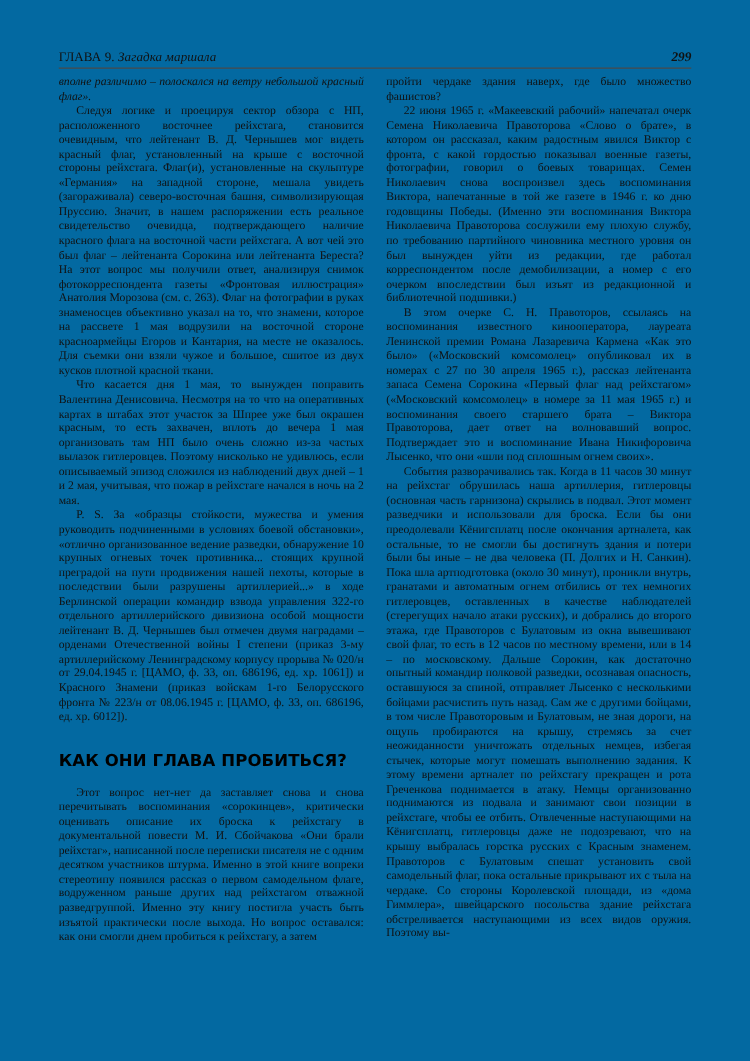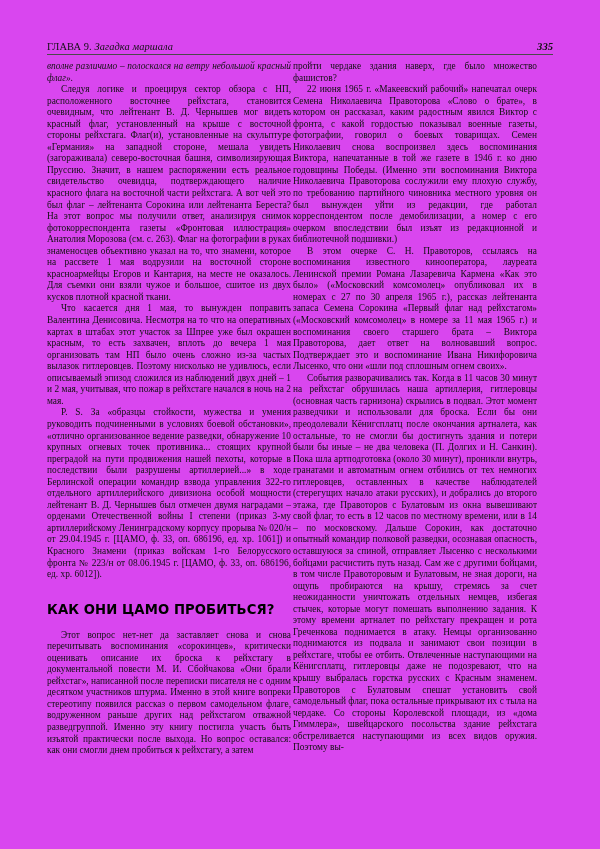--- a/index.html
+++ b/index.html
@@ -14,21 +14,21 @@
     font-family: "Liberation Serif", "DejaVu Serif", serif;
     color: #111111;
     -webkit-font-smoothing: antialiased;
   }
   .page {
     position: relative;
     width: 600px;
     height: 849px;
     box-sizing: border-box;
     padding: 0;
-    background: #d946ef;
+    background: #0369a1;
   }
 
   
   .runhead {
     position: absolute;
     top: 34px;
     left: 47px;
     right: 47px;
     height: 18px;
     display: flex;
@@ -56,21 +56,21 @@
   }
 
   
   .columns {
     position: absolute;
     top: 61px;
     left: 47px;
     width: 506px;
     height: 765px;
     display: flex;
-    gap: 2px;
+    gap: 18px;
   }
   .col {
     width: 244px;
     flex: 0 0 244px;
     position: relative;
   }
 
   p {
     margin: 0;
     font-size: 9.35px;
@@ -108,38 +108,38 @@
 </head>
 <body>
 
 <div class="page">
 
   <div class="runhead">
     <div class="runhead-left">
       <span class="chap">ГЛАВА 9.</span>
       <span class="chaptitle">Загадка маршала</span>
     </div>
-    <div class="runhead-right">335</div>
+    <div class="runhead-right">299</div>
   </div>
 
   <div class="columns">
 
     <div class="col">
 
       <p class="ital noindent">вполне различимо – полоскался на ветру небольшой красный флаг».</p>
 
       <p class="indent">Следуя логике и проецируя сектор обзора с НП, расположенного восточнее рейхстага, становится очевидным, что лейтенант В. Д. Чернышев мог видеть красный флаг, установленный на крыше с восточной стороны рейхстага. Флаг(и), установленные на скульптуре «Германия» на западной стороне, мешала увидеть (загораживала) северо-восточная башня, символизирующая Пруссию. Значит, в нашем распоряжении есть реальное свидетельство очевидца, подтверждающего наличие красного флага на восточной части рейхстага. А вот чей это был флаг – лейтенанта Сорокина или лейтенанта Береста? На этот вопрос мы получили ответ, анализируя снимок фотокорреспондента газеты «Фронтовая иллюстрация» Анатолия Морозова (см. с. 263). Флаг на фотографии в руках знаменосцев объективно указал на то, что знамени, которое на рассвете 1 мая водрузили на восточной стороне красноармейцы Егоров и Кантария, на месте не оказалось. Для съемки они взяли чужое и большое, сшитое из двух кусков плотной красной ткани.</p>
 
       <p class="indent">Что касается дня 1 мая, то вынужден поправить Валентина Денисовича. Несмотря на то что на оперативных картах в штабах этот участок за Шпрее уже был окрашен красным, то есть захвачен, вплоть до вечера 1 мая организовать там НП было очень сложно из-за частых вылазок гитлеровцев. Поэтому нисколько не удивлюсь, если описываемый эпизод сложился из наблюдений двух дней – 1 и 2 мая, учитывая, что пожар в рейхстаге начался в ночь на 2 мая.</p>
 
       <p class="indent"><span>P. S. За </span><span class="ital-run">«образцы стойкости, мужества и умения руководить подчиненными в условиях боевой обстановки», «отлично организованное ведение разведки, обнаружение 10 крупных огневых точек противника... стоящих крупной преградой на пути продвижения нашей пехоты, которые в последствии были разрушены артиллерией...»</span><span> в ходе Берлинской операции командир взвода управления 322-го отдельного артиллерийского дивизиона особой мощности лейтенант В. Д. Чернышев был отмечен двумя наградами – орденами Отечественной войны I степени (приказ 3-му артиллерийскому Ленинградскому корпусу прорыва № 020/н от 29.04.1945 г. [ЦАМО, ф. 33, оп. 686196, ед. хр. 1061]) и Красного Знамени (приказ войскам 1-го Белорусского фронта № 223/н от 08.06.1945 г. [ЦАМО, ф. 33, оп. 686196, ед. хр. 6012]).</span></p>
 
       <div class="gap-before-heading"></div>
 
-      <h2 class="section-heading">КАК ОНИ ЦАМО ПРОБИТЬСЯ?</h2>
+      <h2 class="section-heading">КАК ОНИ ГЛАВА ПРОБИТЬСЯ?</h2>
 
       <div class="gap-after-heading"></div>
 
       <p class="indent">Этот вопрос нет-нет да заставляет снова и снова перечитывать воспоминания «сорокинцев», критически оценивать описание их броска к рейхстагу в документальной повести М. И. Сбойчакова «Они брали рейхстаг», написанной после переписки писателя не с одним десятком участников штурма. Именно в этой книге вопреки стереотипу появился рассказ о первом самодельном флаге, водруженном раньше других над рейхстагом отважной разведгруппой. Именно эту книгу постигла участь быть изъятой практически после выхода. Но вопрос оставался: как они смогли днем пробиться к рейхстагу, а затем</p>
 
     </div>
 
     <div class="col">
 
       <p class="noindent">пройти чердаке здания наверх, где было множество фашистов?</p>

